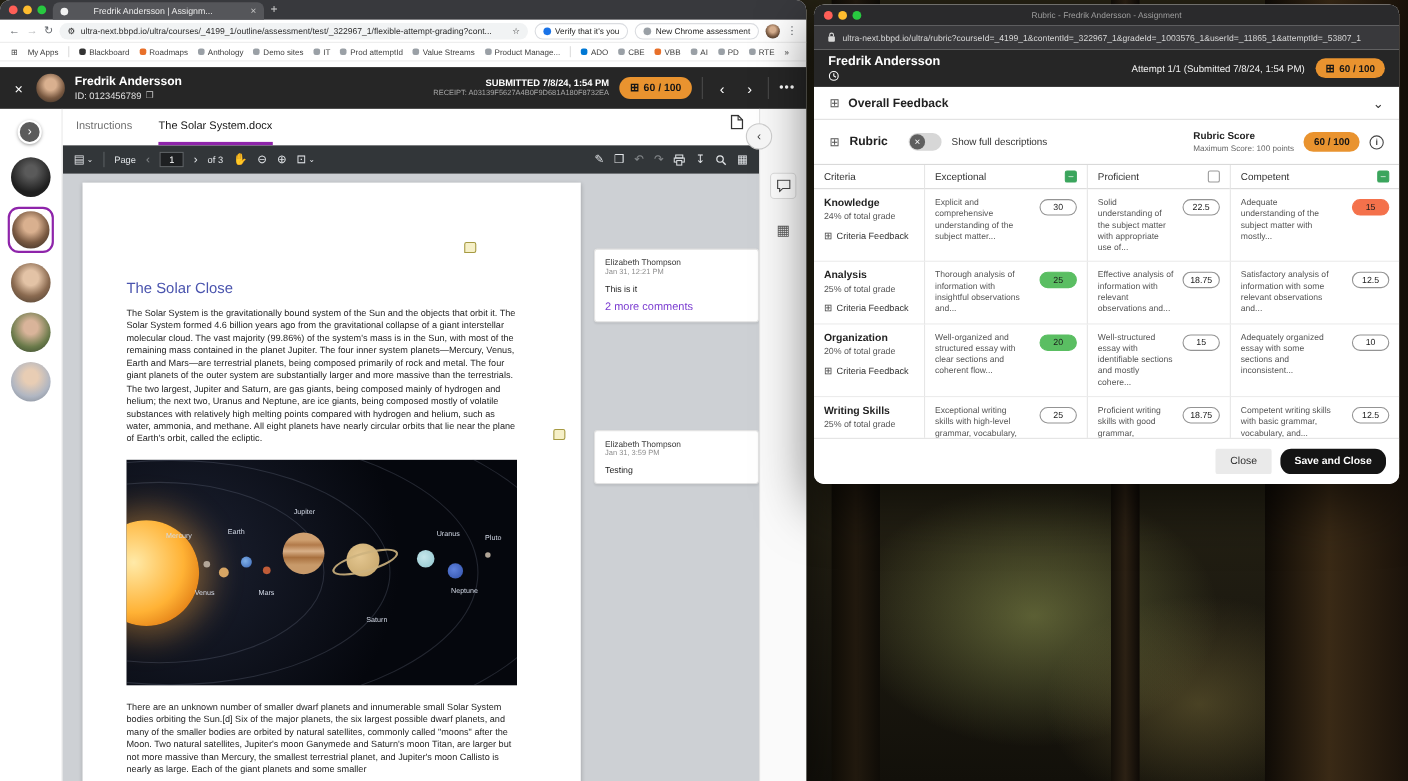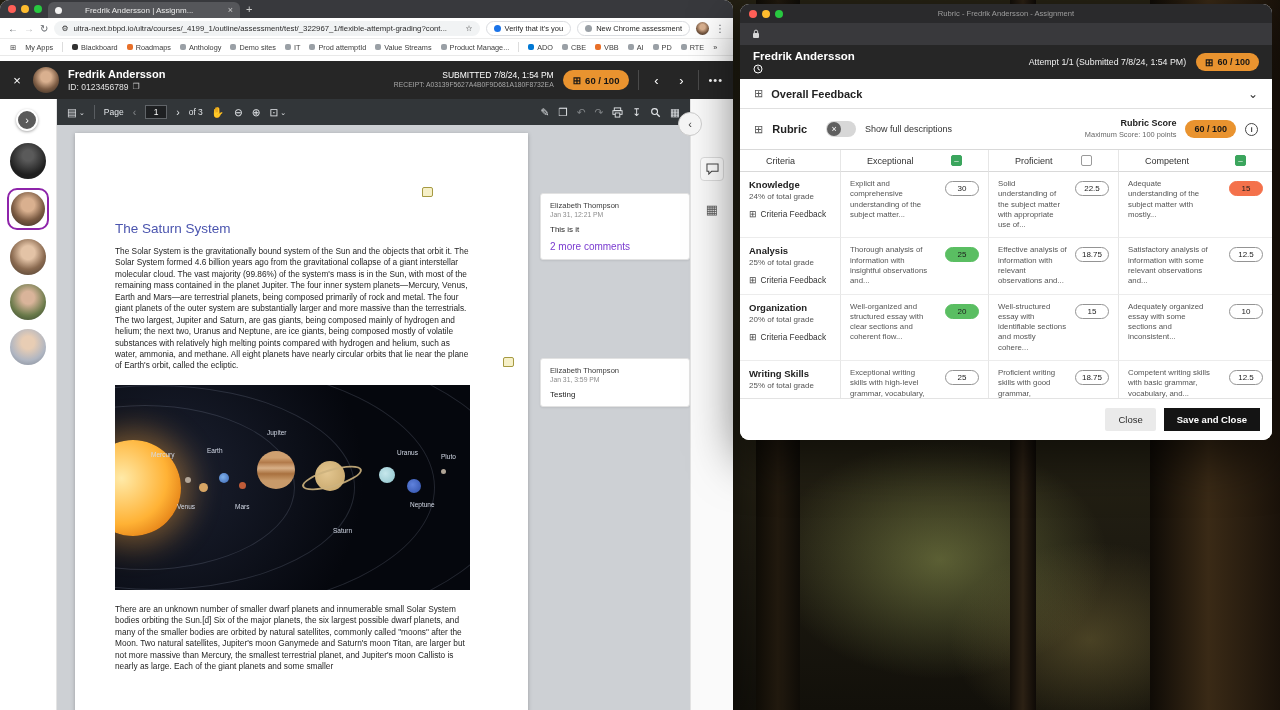--- a/index.html
+++ b/index.html
@@ -45,21 +45,21 @@
 
   
   .bbheader{height:38px;background:#262626;display:flex;align-items:center;color:#fff;padding:0 10px;gap:9px}
   .xbtn{font-size:13px;color:#fff;width:14px;text-align:center}
   .hav{width:26px;height:26px;border-radius:50%;background:radial-gradient(circle at 50% 38%,#d9b08f 25%,#7a5a42 60%,#2e2620 100%);flex:none}
   .hname{font-size:11px;font-weight:bold;line-height:1.25}
   .hid{font-size:8.5px;color:#e2e2e2;display:flex;gap:4px;align-items:center}
   .cpy{font-size:8px;color:#cfcfcf}
   .hspacer{flex:1}
   .subcol{text-align:right;line-height:1.3}
-  .subm{font-size:8.5px;font-weight:normal}
+  .subm{font-size:8.5px;font-weight:bold}
   .rcpt{font-size:6.8px;color:#a8a8a8}
   .gradepill{background:var(--orange);color:#161616;border-radius:11px;height:20px;display:flex;align-items:center;gap:4px;padding:0 10px;font-size:9.5px;font-weight:bold;flex:none}
   .gp-i{font-size:10px}
   .vdiv{width:1px;height:20px;background:#4a4a4a}
   .navbtn{font-size:13px;color:#fff;width:16px;text-align:center}
   .dots{font-size:11px;letter-spacing:1px}
 
   
   .bbbody{display:flex;height:611px}
   .roster{width:57px;border-right:1px solid #e4e4e4;position:relative;background:#fff;flex:none}
@@ -144,44 +144,44 @@
 
   .overallrow{height:30px;display:flex;align-items:center;gap:8px;padding:0 14px;border-bottom:1px solid #e0e0e0}
   .secic{font-size:11px;color:#555}
   .overalllbl{font-size:11px;font-weight:bold;color:#222}
   .chevdown{margin-left:auto;font-size:12px;color:#333}
   .rubricrow{height:40px;display:flex;align-items:center;gap:9px;padding:0 14px}
   .rubriclbl{font-size:11px;font-weight:bold;color:#222}
   .toggle{width:30px;height:16px;border-radius:9px;background:#d7d7d7;position:relative;margin-left:10px;flex:none}
   .knob{position:absolute;left:1px;top:1px;width:14px;height:14px;border-radius:50%;background:#5f5f5f;color:#fff;font-size:9px;display:flex;align-items:center;justify-content:center;line-height:1}
   .tgllbl{font-size:9px;color:#333}
-  .scoreblock{margin-left:auto;text-align:right;line-height:1.3}
+  .scoreblock{margin-left:auto;text-align:left;line-height:1.3}
   .scorelbl{font-size:9px;font-weight:bold;color:#222}
   .maxlbl{font-size:7.4px;color:#666}
   .info{width:13px;height:13px;border-radius:50%;border:1.2px solid #454545;display:flex;align-items:center;justify-content:center;font-size:8px;font-weight:bold;color:#454545;flex:none}
 
   .rtable{display:grid;grid-template-columns:100px 148px 130px 1fr;border-top:1px solid #d9d9d9}
-  .rt-h{padding:5px 26px;border-bottom:1px solid #d9d9d9;display:flex;justify-content:space-between;align-items:center;font-size:9px;color:#333}
+  .rt-h{padding:5px 9px;border-bottom:1px solid #d9d9d9;display:flex;justify-content:space-between;align-items:center;font-size:9px;color:#333}
   .rt-c{padding:7px 9px;border-bottom:1px solid #ececec;min-height:56px}
   .bl{border-left:1px solid #e6e6e6}
   .cb{width:11px;height:11px;border:1px solid #9a9a9a;border-radius:2px;background:#fff;display:flex;align-items:center;justify-content:center;font-size:8px;color:#fff;line-height:1;flex:none}
   .cb.checked{background:#3BA55D;border-color:#3BA55D}
   .cname{font-size:9.5px;color:#222;font-weight:bold}
   .cweight{font-size:8px;color:#555;margin-top:2px}
   .cfb{display:flex;align-items:center;gap:4px;margin-top:8px;font-size:8.3px;color:#333}
   .cfb .fbic{font-size:9px;color:#444}
   .lvl{display:flex;justify-content:space-between;align-items:flex-start;gap:6px}
   .ldesc{font-size:7.8px;line-height:1.32;color:#555;max-width:62%}
   .spill{min-width:34px;height:15px;padding:0 6px;border:1px solid #949494;border-radius:9px;font-size:8px;display:inline-flex;align-items:center;justify-content:center;background:#fff;color:#1c1c1c;margin-top:2px;flex:none}
   .spill.green{background:var(--green);border-color:var(--green)}
   .spill.red{background:var(--red);border-color:var(--red)}
 
   .r-footer{position:absolute;left:0;right:0;bottom:0;height:42px;background:#fff;border-top:1px solid #e3e3e3;display:flex;align-items:center;justify-content:flex-end;gap:8px;padding:0 12px}
   .btn-close{background:#eaeaea;color:#2c2c2c;border:none;border-radius:2px;padding:6px 13px;font-size:9.5px;font-family:"Liberation Sans",sans-serif}
-  .btn-save{background:#141414;color:#fff;border:none;border-radius:0;padding:6px 13px;font-size:9.5px;font-weight:bold;font-family:"Liberation Sans",sans-serif}
+  .btn-save{background:#141414;color:#fff;border:none;border-radius:10px;padding:6px 13px;font-size:9.5px;font-weight:bold;font-family:"Liberation Sans",sans-serif}
 </style>
 </head>
 <body>
 
 <div class="stage">
 
   <div class="desktop">
     <div class="trunk t3"></div>
     <div class="trunk t2"></div>
     <div class="trunk t1"></div>
@@ -328,20 +328,30 @@
               <span class="sav a2"></span>
             </span>
           <span class="sav a3"></span>
           <span class="sav a4"></span>
           <span class="sav a5"></span>
         </div>
       </div>
 
       <div class="contentcol">
 
+        <div class="tabsrow">
+          <span class="ctab">Instructions</span>
+          <span class="ctab active">The Solar System.docx</span>
+          <span class="docicon">
+            <svg width="12" height="14" viewBox="0 0 12 14">
+                <path d="M1 1h6l4 4v8H1z" fill="none" stroke="#333" stroke-width="1.2"></path>
+                <path d="M7 1v4h4" fill="none" stroke="#333"></path>
+              </svg>
+          </span>
+        </div>
 
         <div class="pdfbar">
           <span class="pi">▤<span class="caret">⌄</span></span>
           <span class="psep"></span>
           <span>Page</span>
           <span class="pi dim">‹</span>
           <input class="pinput" value="1" style="">
           <span class="pi">›</span>
           <span>of 3</span>
           <span class="pi">✋</span>
@@ -365,21 +375,21 @@
             <svg width="11" height="11" viewBox="0 0 12 12">
                 <circle cx="5" cy="5" r="3.2" fill="none" stroke="#e2e5e8" stroke-width="1.2"></circle>
                 <line x1="7.6" y1="7.6" x2="10.6" y2="10.6" stroke="#e2e5e8" stroke-width="1.4"></line>
               </svg>
           </span>
           <span class="pi">▦</span>
         </div>
 
         <div class="viewer">
           <div class="page">
-            <div class="doc-title">The Saturn System</div>
+            <div class="doc-title">The Solar Close</div>
             <p class="doc-p">The Solar System is the gravitationally bound system of the Sun and the objects that orbit it. The Solar System formed 4.6 billion years ago from the gravitational collapse of a giant interstellar molecular cloud. The vast majority (99.86%) of the system's mass is in the Sun, with most of the remaining mass contained in the planet Jupiter. The four inner system planets—Mercury, Venus, Earth and Mars—are terrestrial planets, being composed primarily of rock and metal. The four giant planets of the outer system are substantially larger and more massive than the terrestrials. The two largest, Jupiter and Saturn, are gas giants, being composed mainly of hydrogen and helium; the next two, Uranus and Neptune, are ice giants, being composed mostly of volatile substances with relatively high melting points compared with hydrogen and helium, such as water, ammonia, and methane. All eight planets have nearly circular orbits that lie near the plane of Earth's orbit, called the ecliptic.</p>
             <div class="solar">
               <div class="orbit o1"></div>
               <div class="orbit o2"></div>
               <div class="orbit o3"></div>
               <div class="orbit o4"></div>
               <div class="sun"></div>
               <div class="pl p-me"></div>
               <div class="pl p-ve"></div>
               <div class="pl p-ea"></div>
@@ -442,20 +452,21 @@
         <span class="light l-grn"></span>
       </span>
       <span>Rubric - Fredrik Andersson - Assignment</span>
     </div>
 
     <div class="r-urlbar">
       <svg width="8" height="10" viewBox="0 0 8 10">
           <rect x="1" y="4" width="6" height="5" rx="1" fill="#d8d8d8"></rect>
           <path d="M2.3 4V2.8a1.7 1.7 0 0 1 3.4 0V4" fill="none" stroke="#d8d8d8"></path>
         </svg>
+      <span>ultra-next.bbpd.io/ultra/rubric?courseId=_4199_1&amp;contentId=_322967_1&amp;gradeId=_1003576_1&amp;userId=_11865_1&amp;attemptId=_53807_1</span>
     </div>
 
     <div class="r-bbheader">
       <span class="r-nameblock">
         <span class="r-name">Fredrik Andersson</span>
         <svg width="10" height="10" viewBox="0 0 10 10">
             <circle cx="5" cy="5" r="4" fill="none" stroke="#fff"></circle>
             <path d="M5 2.5V5l2 1.2" stroke="#fff" fill="none"></path>
           </svg>
       </span>

